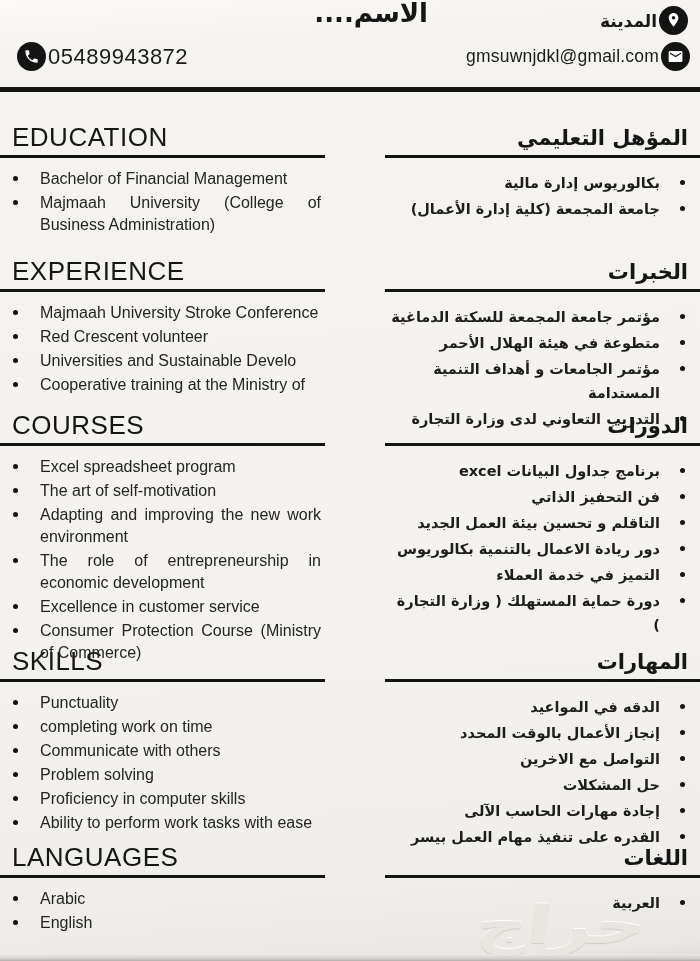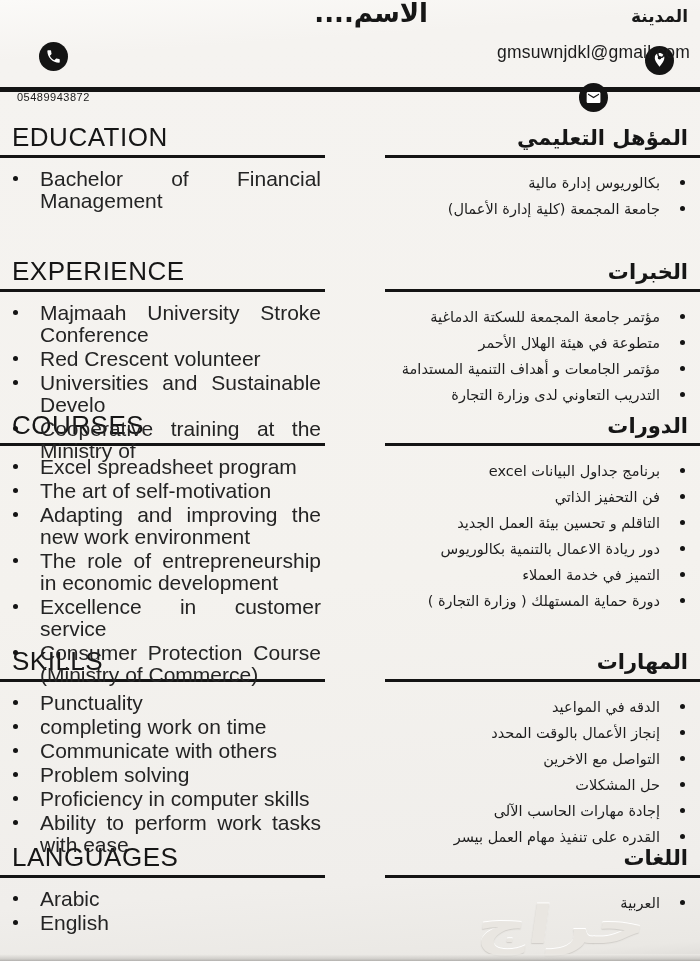--- a/index.html
+++ b/index.html
@@ -12,28 +12,28 @@
     overflow:hidden;
   }
   .arabic{font-family:"DejaVu Sans",sans-serif;}
   
   .header{position:relative;height:87px;}
   .name-title{
     position:absolute;top:-2px;left:318px;width:110px;
     font-size:26px;font-weight:700;text-align:center;direction:rtl;
     color:#161616;
   }
-  .contact{position:absolute;display:flex;align-items:center;gap:20px;flex-direction:column;}
+  .contact{position:absolute;display:flex;align-items:center;gap:2px;}
   .contact .icon-badge{flex:0 0 auto;width:29px;height:29px;}
   .city-block{top:6px;right:12px;}
   .city-block .label{font-size:17px;font-weight:700;color:#181818;}
   .email-block{top:42px;right:10px;}
   .email-block .label{font-size:17.5px;color:#1b1b1b;letter-spacing:.2px;}
   .phone-block{top:42px;left:17px;}
-  .phone-block .label{font-size:11px;color:#1b1b1b;letter-spacing:.5px;}
+  .phone-block .label{font-size:22px;color:#1b1b1b;letter-spacing:.5px;}
   .page-divider{
     position:absolute;top:87px;left:0;width:700px;height:5px;background:#141414;
   }
   
   .main{position:absolute;top:92px;left:0;width:700px;}
   .sec-row{
     display:grid;grid-template-columns:325px 315px;
     justify-content:space-between;
   }
   .row-education{margin-top:28px;height:134px;}
@@ -51,30 +51,30 @@
   .sec-en h2{
     margin:0;font-size:26px;font-weight:400;letter-spacing:.5px;color:#161616;line-height:1;
   }
   .sec-ar{direction:rtl;text-align:right;}
   .sec-ar h2{
     margin:0;font-size:21px;font-weight:700;color:#161616;line-height:1.1;
   }
   ul.items{list-style:none;margin:9px 0 0 0;padding:0;}
   .sec-en li{
     position:relative;padding:1px 4px 1px 40px;
-    font-size:21px;line-height:22px;color:#242424;
+    font-size:16px;line-height:22px;color:#242424;
     text-align:justify;
   }
   .sec-en li::before{
     content:"";position:absolute;left:13px;top:9px;
     width:5px;height:5px;border-radius:50%;background:#141414;
   }
   .sec-ar li{
     position:relative;padding:1px 40px 1px 4px;
-    font-size:14.5px;line-height:24px;font-weight:400;color:#1d1d1d;
+    font-size:14.5px;line-height:24px;font-weight:700;color:#1d1d1d;
   }
   .sec-ar li::before{
     content:"";position:absolute;right:15px;top:10px;
     width:5px;height:5px;border-radius:50%;background:#141414;
   }
   .sec-ar ul.items{margin-top:12px;}
   
   .watermark{
     position:absolute;right:58px;bottom:6px;
     font-family:"DejaVu Sans",sans-serif;
@@ -136,20 +136,21 @@
 
   <div class="main">
 
     <div class="sec-row row-education">
       <div class="sec-en">
         <div class="sec-head">
           <h2>EDUCATION</h2>
         </div>
         <ul class="items">
           <li>Bachelor of Financial Management</li>
+          <li>Majmaah University (College of Business Administration)</li>
         </ul>
       </div>
       <div class="sec-ar arabic">
         <div class="sec-head">
           <h2>المؤهل التعليمي</h2>
         </div>
         <ul class="items">
           <li>بكالوريوس إدارة مالية</li>
           <li>جامعة المجمعة (كلية إدارة الأعمال)</li>
         </ul>

